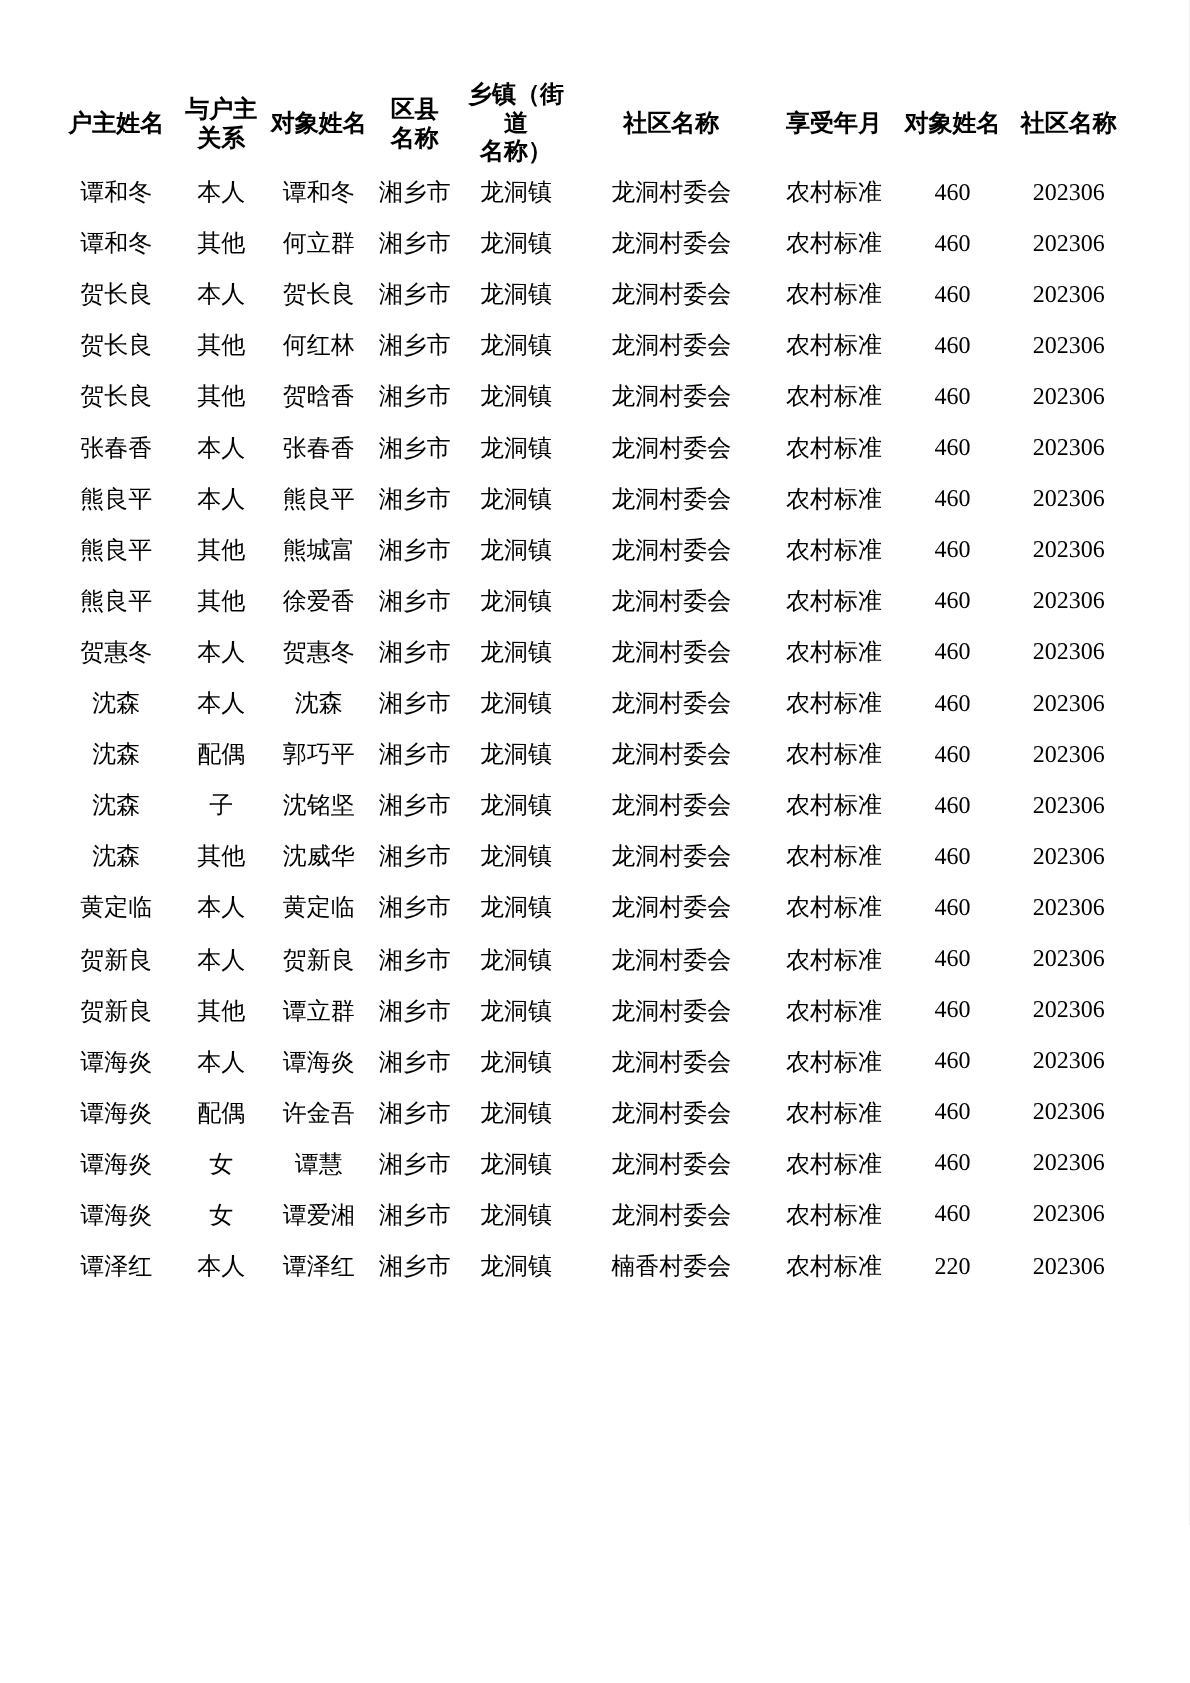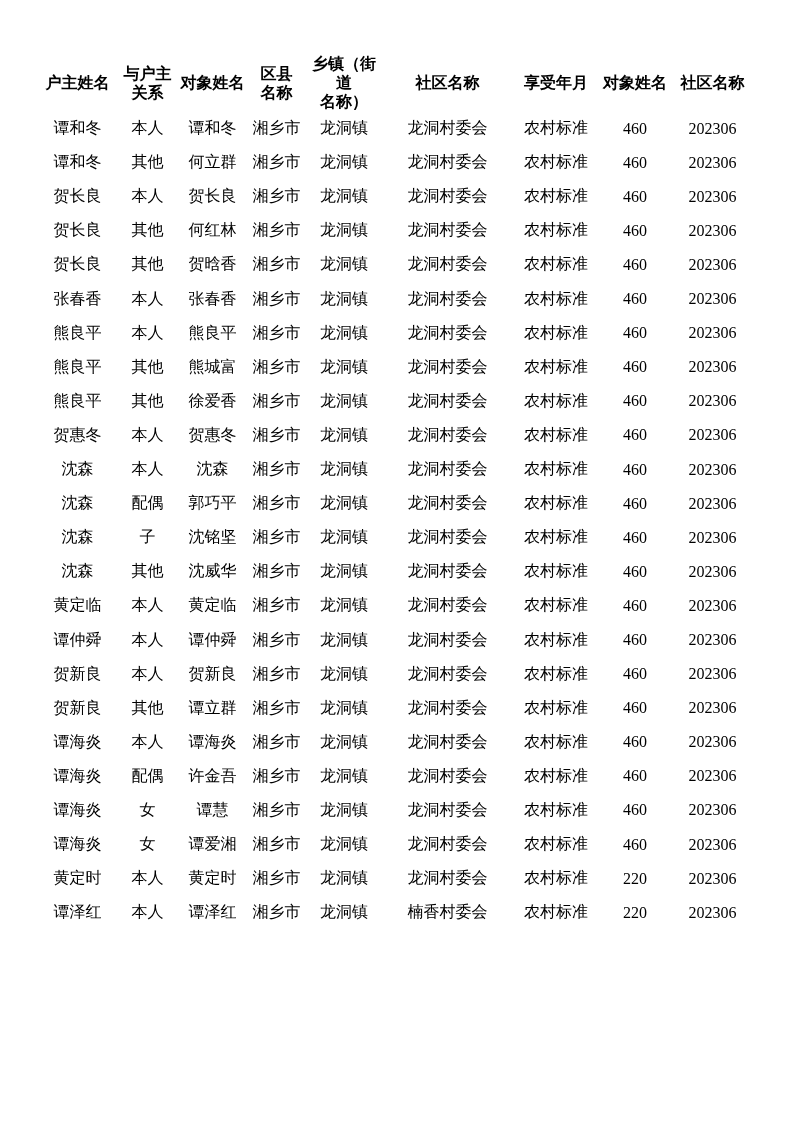--- a/index.html
+++ b/index.html
@@ -237,31 +237,20 @@
           <td>本人</td>
           <td>黄定临</td>
           <td>湘乡市</td>
           <td>龙洞镇</td>
           <td>龙洞村委会</td>
           <td>农村标准</td>
           <td>460</td>
           <td>202306</td>
         </tr>
         <tr>
-          <td>谭仲舜</td>
-          <td>本人</td>
-          <td>谭仲舜</td>
-          <td>湘乡市</td>
-          <td>龙洞镇</td>
-          <td>龙洞村委会</td>
-          <td>农村标准</td>
-          <td>460</td>
-          <td>202306</td>
-        </tr>
-        <tr>
           <td>贺新良</td>
           <td>本人</td>
           <td>贺新良</td>
           <td>湘乡市</td>
           <td>龙洞镇</td>
           <td>龙洞村委会</td>
           <td>农村标准</td>
           <td>460</td>
           <td>202306</td>
         </tr>
@@ -311,31 +300,20 @@
         </tr>
         <tr>
           <td>谭海炎</td>
           <td>女</td>
           <td>谭爱湘</td>
           <td>湘乡市</td>
           <td>龙洞镇</td>
           <td>龙洞村委会</td>
           <td>农村标准</td>
           <td>460</td>
-          <td>202306</td>
-        </tr>
-        <tr>
-          <td>黄定时</td>
-          <td>本人</td>
-          <td>黄定时</td>
-          <td>湘乡市</td>
-          <td>龙洞镇</td>
-          <td>龙洞村委会</td>
-          <td>农村标准</td>
-          <td>220</td>
           <td>202306</td>
         </tr>
         <tr>
           <td>谭泽红</td>
           <td>本人</td>
           <td>谭泽红</td>
           <td>湘乡市</td>
           <td>龙洞镇</td>
           <td>楠香村委会</td>
           <td>农村标准</td>

